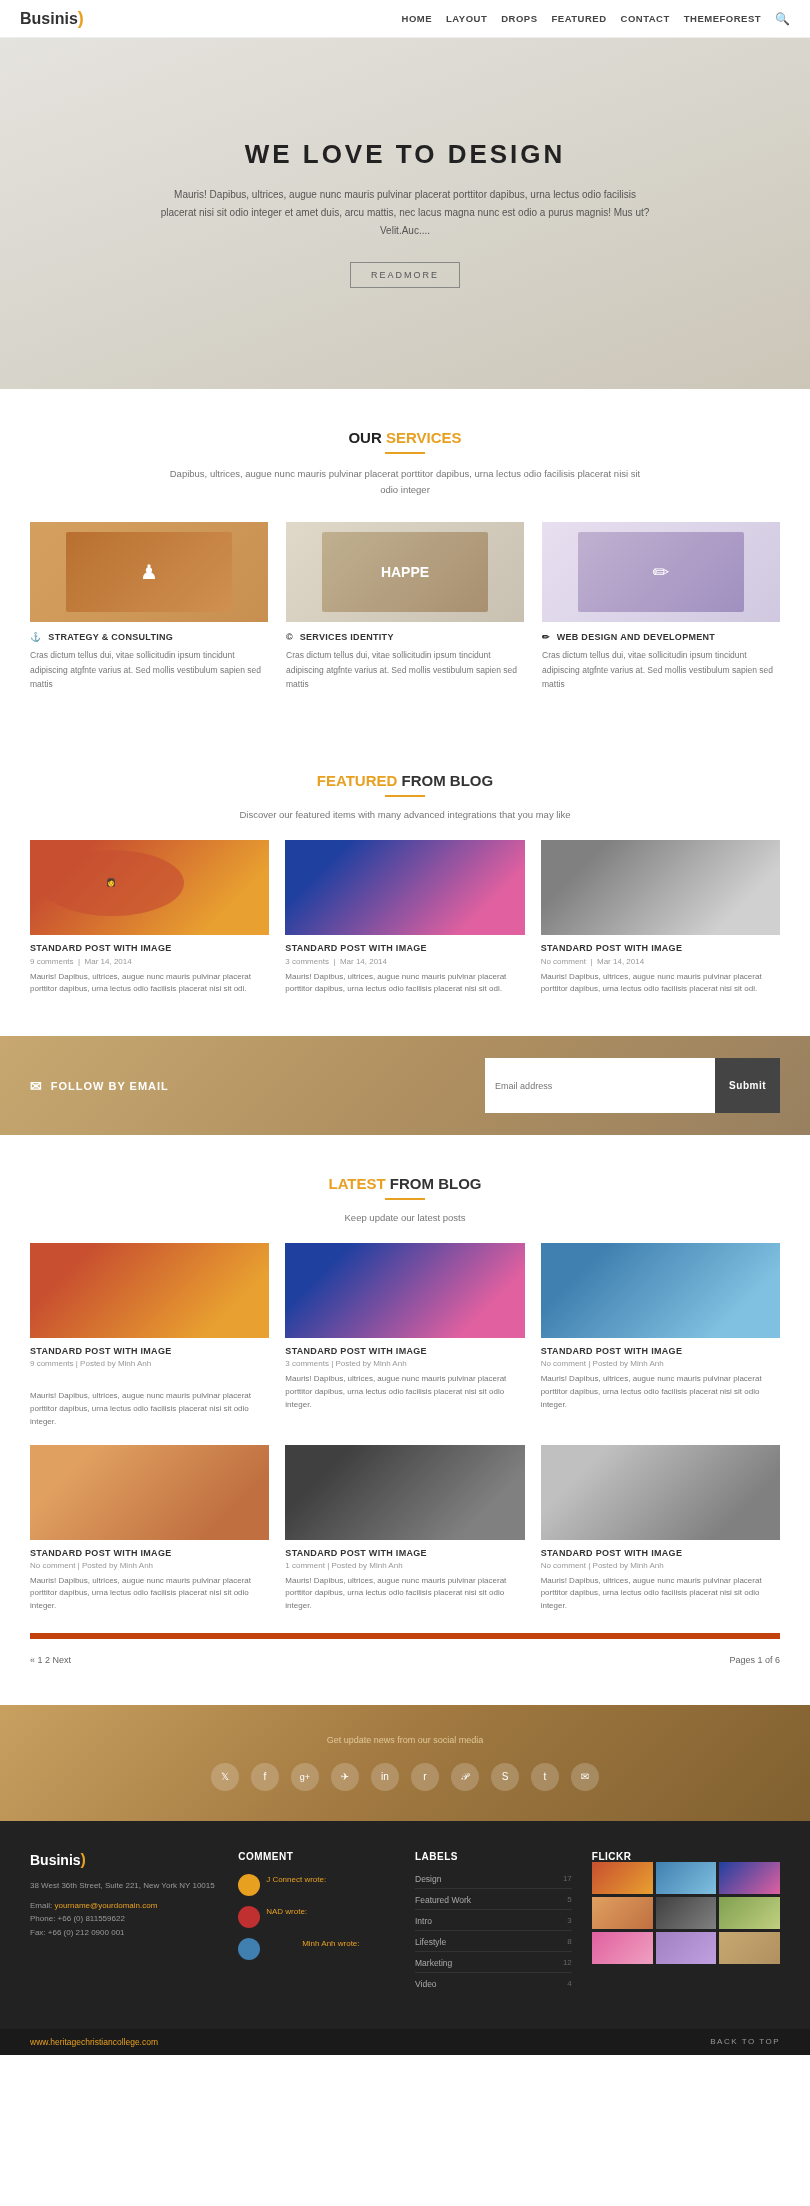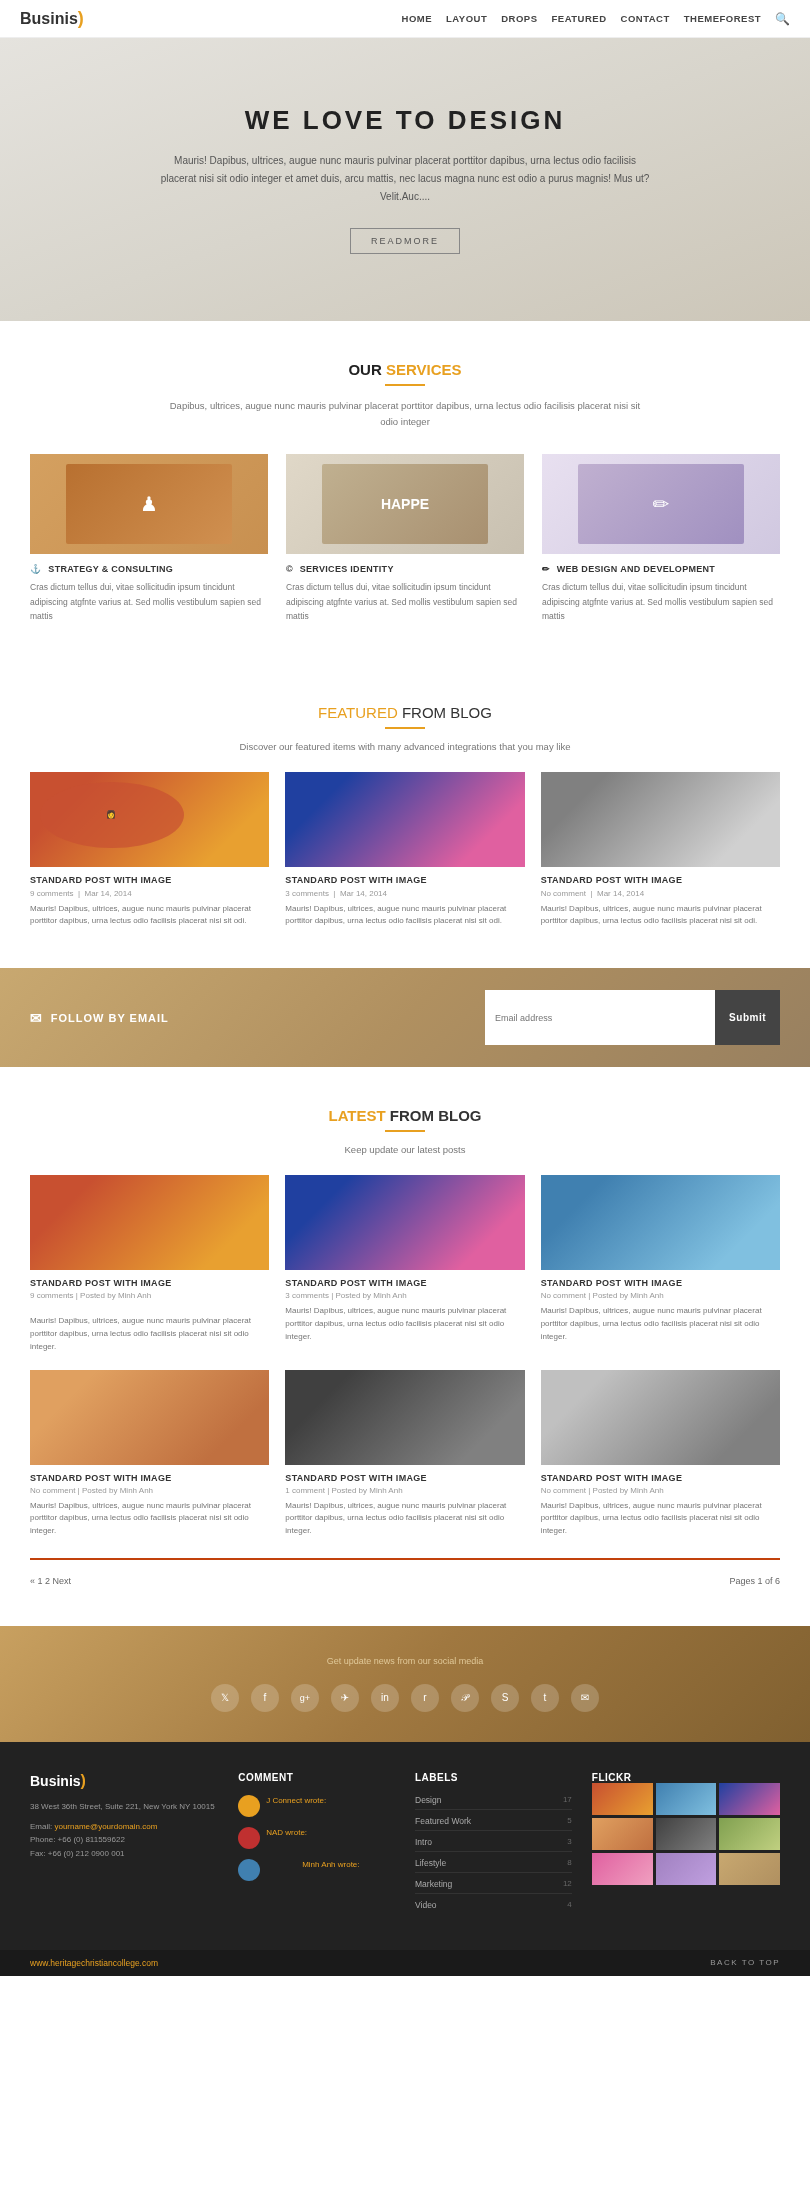--- a/index.html
+++ b/index.html
@@ -17,21 +17,21 @@
     <a href="#" style="text-decoration:none;color:#444;font-size:9.5px;font-weight:bold;letter-spacing:0.5px;">HOME</a>
     <a href="#" style="text-decoration:none;color:#444;font-size:9.5px;font-weight:bold;letter-spacing:0.5px;">LAYOUT</a>
     <a href="#" style="text-decoration:none;color:#444;font-size:9.5px;font-weight:bold;letter-spacing:0.5px;">DROPS</a>
     <a href="#" style="text-decoration:none;color:#444;font-size:9.5px;font-weight:bold;letter-spacing:0.5px;">FEATURED</a>
     <a href="#" style="text-decoration:none;color:#444;font-size:9.5px;font-weight:bold;letter-spacing:0.5px;">CONTACT</a>
     <a href="#" style="text-decoration:none;color:#444;font-size:9.5px;font-weight:bold;letter-spacing:0.5px;">THEMEFOREST</a>
     <span style="font-size:12px;color:#444;cursor:pointer;">🔍</span>
   </nav>
 </header>
 
-<section style="background:linear-gradient(160deg,#e5e3de 0%,#d8d5cc 50%,#ccc6b8 100%);padding:67px 20px;text-align:center;">
+<section style="background:linear-gradient(160deg,#e5e3de 0%,#d8d5cc 50%,#ccc6b8 100%);padding:101px 20px;text-align:center;">
   <h1 style="font-size:26px;font-weight:bold;color:#222;letter-spacing:3px;margin-bottom:16px;">WE LOVE TO DESIGN</h1>
   <p style="font-size:10px;color:#555;max-width:500px;margin:0 auto 22px;line-height:1.8;">Mauris! Dapibus, ultrices, augue nunc mauris pulvinar placerat porttitor dapibus, urna lectus odio facilisis placerat nisi sit odio integer et amet duis, arcu mattis, nec lacus magna nunc est odio a purus magnis! Mus ut? Velit.Auc....</p>
   <button style="border:1px solid #888;padding:7px 20px;font-size:9px;color:#555;letter-spacing:2px;cursor:pointer;background:transparent;">READMORE</button>
 </section>
 
 <section style="padding:40px 30px;text-align:center;background:#fff;">
   <h2 style="font-size:15px;font-weight:bold;margin-bottom:6px;color:#222;">
     <span>OUR </span><span style="color:#e8a020;">SERVICES</span>
   </h2>
   <div style="width:40px;height:2px;background:#e8a020;margin:6px auto 12px;"></div>
@@ -73,21 +73,21 @@
       <h4 style="font-size:9px;font-weight:bold;color:#333;margin-bottom:6px;letter-spacing:0.3px;">
         <span style="margin-right:4px;">✏</span>
         <span>WEB DESIGN AND DEVELOPMENT</span>
       </h4>
       <p style="font-size:8.5px;color:#777;line-height:1.7;">Cras dictum tellus dui, vitae sollicitudin ipsum tincidunt adipiscing atgfnte varius at. Sed mollis vestibulum sapien sed mattis</p>
     </div>
   </div>
 </section>
 
 <section style="padding:40px 30px;background:#fff;text-align:center;">
-  <h2 style="font-size:15px;font-weight:normal;margin-bottom:6px;">
+  <h2 style="font-size:15px;font-weight:bold;margin-bottom:6px;">
     <span style="color:#e8a020;">FEATURED </span>
     <span style="color:#333;">FROM BLOG</span>
   </h2>
   <div style="width:40px;height:2px;background:#e8a020;margin:6px auto 12px;"></div>
   <p style="font-size:9.5px;color:#777;margin-bottom:20px;">Discover our featured items with many advanced integrations that you may like</p>
 
   <div style="display:grid;grid-template-columns:1fr 1fr 1fr;gap:16px;text-align:left;">
 
     <div>
       <div style="background:linear-gradient(135deg,#c85030 20%,#e8a030 80%);height:95px;width:100%;margin-bottom:8px;position:relative;overflow:hidden;">
@@ -139,21 +139,21 @@
     <span style="color:#333;">FROM BLOG</span>
   </h2>
   <div style="width:40px;height:2px;background:#e8a020;margin:6px auto 12px;"></div>
   <p style="font-size:9.5px;color:#777;margin-bottom:20px;">Keep update our latest posts</p>
 
   <div style="display:grid;grid-template-columns:1fr 1fr 1fr;gap:16px;text-align:left;">
 
     <div>
       <div style="background:linear-gradient(135deg,#c85030 20%,#e8a030 80%);height:95px;width:100%;margin-bottom:8px;"></div>
       <div style="font-size:9px;font-weight:bold;color:#333;margin-bottom:3px;letter-spacing:0.3px;">STANDARD POST WITH IMAGE</div>
-      <div style="font-size:8px;color:#999;margin-bottom:15px;">
+      <div style="font-size:8px;color:#999;margin-bottom:22px;">
         <span>9 comments</span> | Posted by <span>Minh Anh</span>
       </div>
       <p style="font-size:8px;color:#777;line-height:1.6;">Mauris! Dapibus, ultrices, augue nunc mauris pulvinar placerat porttitor dapibus, urna lectus odio facilisis placerat nisi sit odio integer.</p>
     </div>
 
     <div>
       <div style="background:linear-gradient(135deg,#2040a0 20%,#e060a0 80%);height:95px;width:100%;margin-bottom:8px;"></div>
       <div style="font-size:9px;font-weight:bold;color:#333;margin-bottom:3px;letter-spacing:0.3px;">STANDARD POST WITH IMAGE</div>
       <div style="font-size:8px;color:#999;margin-bottom:5px;">
         <span>3 comments</span> | Posted by <span>Minh Anh</span>
@@ -191,21 +191,21 @@
     <div>
       <div style="background:linear-gradient(135deg,#c0c0c0 20%,#808080 80%);height:95px;width:100%;margin-bottom:8px;"></div>
       <div style="font-size:9px;font-weight:bold;color:#333;margin-bottom:3px;letter-spacing:0.3px;">STANDARD POST WITH IMAGE</div>
       <div style="font-size:8px;color:#999;margin-bottom:5px;">
         <span>No comment</span> | Posted by <span>Minh Anh</span>
       </div>
       <p style="font-size:8px;color:#777;line-height:1.6;">Mauris! Dapibus, ultrices, augue nunc mauris pulvinar placerat porttitor dapibus, urna lectus odio facilisis placerat nisi sit odio integer.</p>
     </div>
   </div>
 
-  <div style="padding:16px 0 0;display:flex;justify-content:space-between;align-items:center;border-top:2px solid #c2410c;margin-top:20px;">
+  <div style="padding:16px 0 0;display:flex;justify-content:space-between;align-items:center;border-top:6px solid #c2410c;margin-top:20px;">
     <div style="font-size:9px;color:#666;">
       <span>« 1 2 Next</span>
     </div>
     <div style="font-size:9px;color:#666;">Pages 1 of 6</div>
   </div>
 </section>
 
 <section style="background:linear-gradient(135deg,#c8a060 0%,#a07840 50%,#806030 100%);padding:30px 30px;text-align:center;">
   <p style="font-size:9px;color:#e0c898;margin-bottom:18px;">Get update news from our social media</p>
   <div style="display:flex;justify-content:center;gap:12px;">

